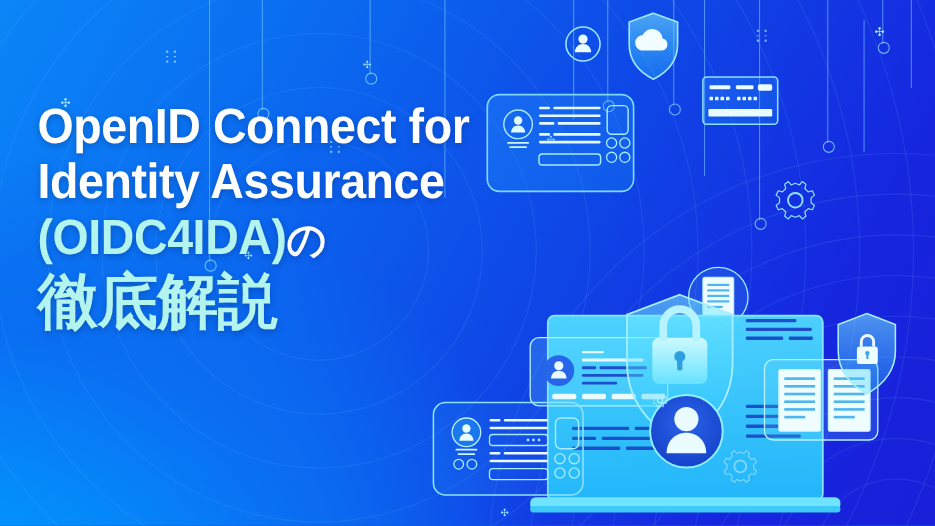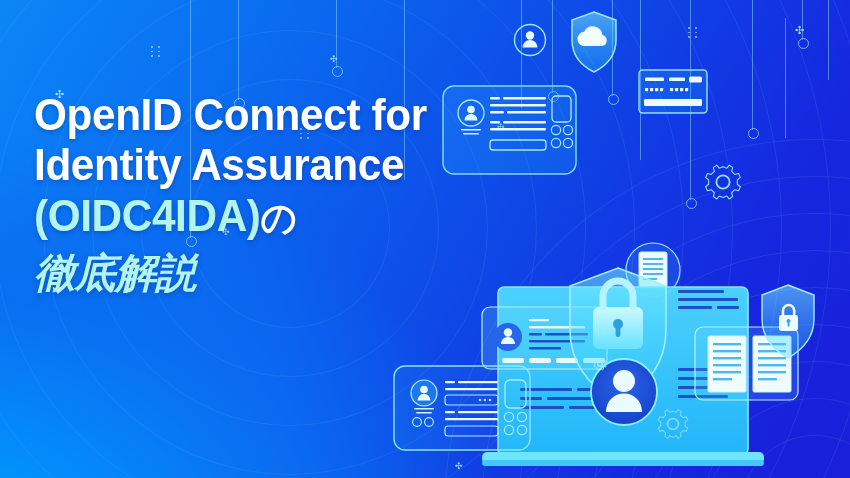--- a/index.html
+++ b/index.html
@@ -73,22 +73,22 @@
   }
   .l3 { font-size:45px; line-height:52px; transform:scaleX(.94); transform-origin:left center; }
   .l3 .cy { color:#b4f4ef; }
   .l3 .wh { color:#ffffff; font-size:38px; }
   .jp {
     font-size:37px; line-height:45px; color:#ffffff;
     font-family:"DejaVu Sans", sans-serif; font-weight:700;
     letter-spacing:0px;
   }
   .jp-big {
-    font-size:41px; line-height:58px; color:#b4f4ef;
-    font-family:"DejaVu Sans", sans-serif; font-weight:700;font-style:italic;
+    font-size:55px; line-height:58px; color:#b4f4ef;
+    font-family:"DejaVu Sans", sans-serif; font-weight:700;
   }
 
   
   #art { position:absolute; right:0; top:0; width:420px; height:478px; z-index:4; }
 </style>
 </head>
 <body>
 
 <div id="banner">
 

